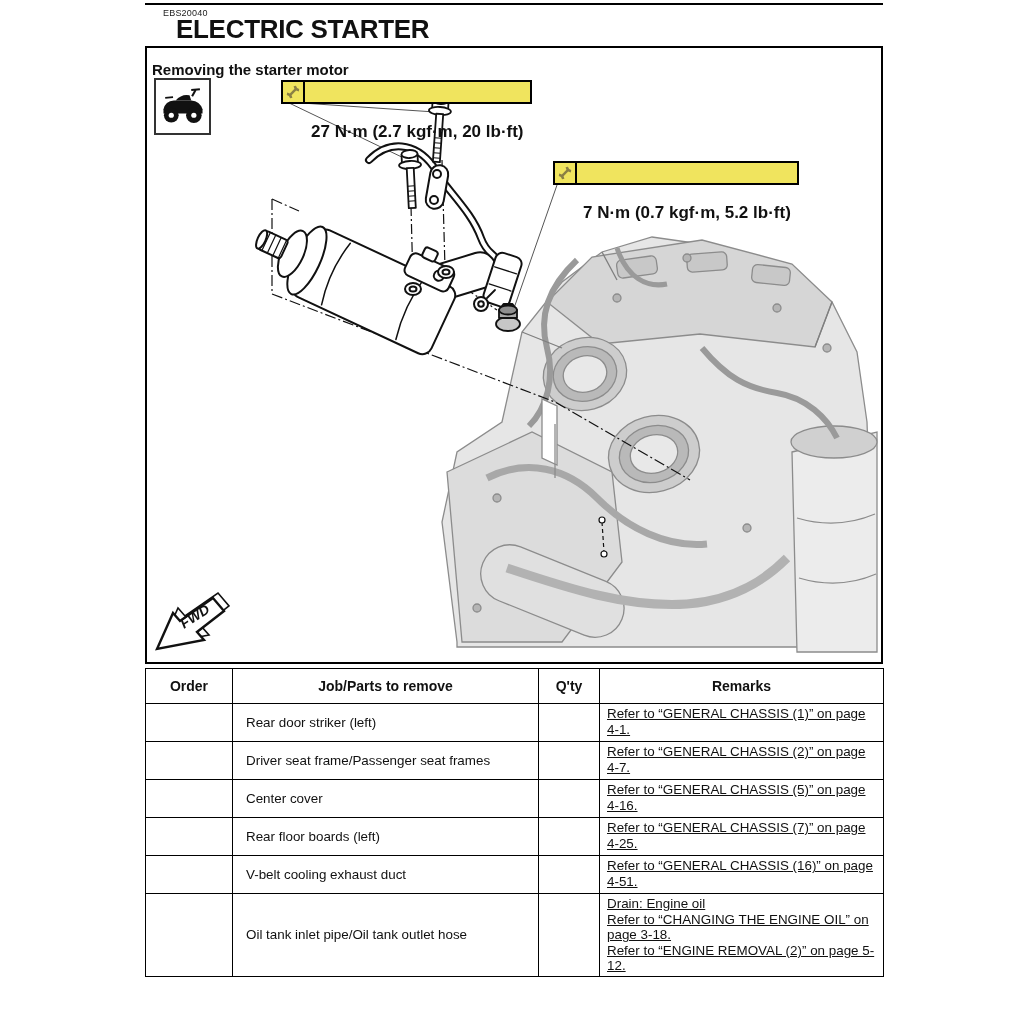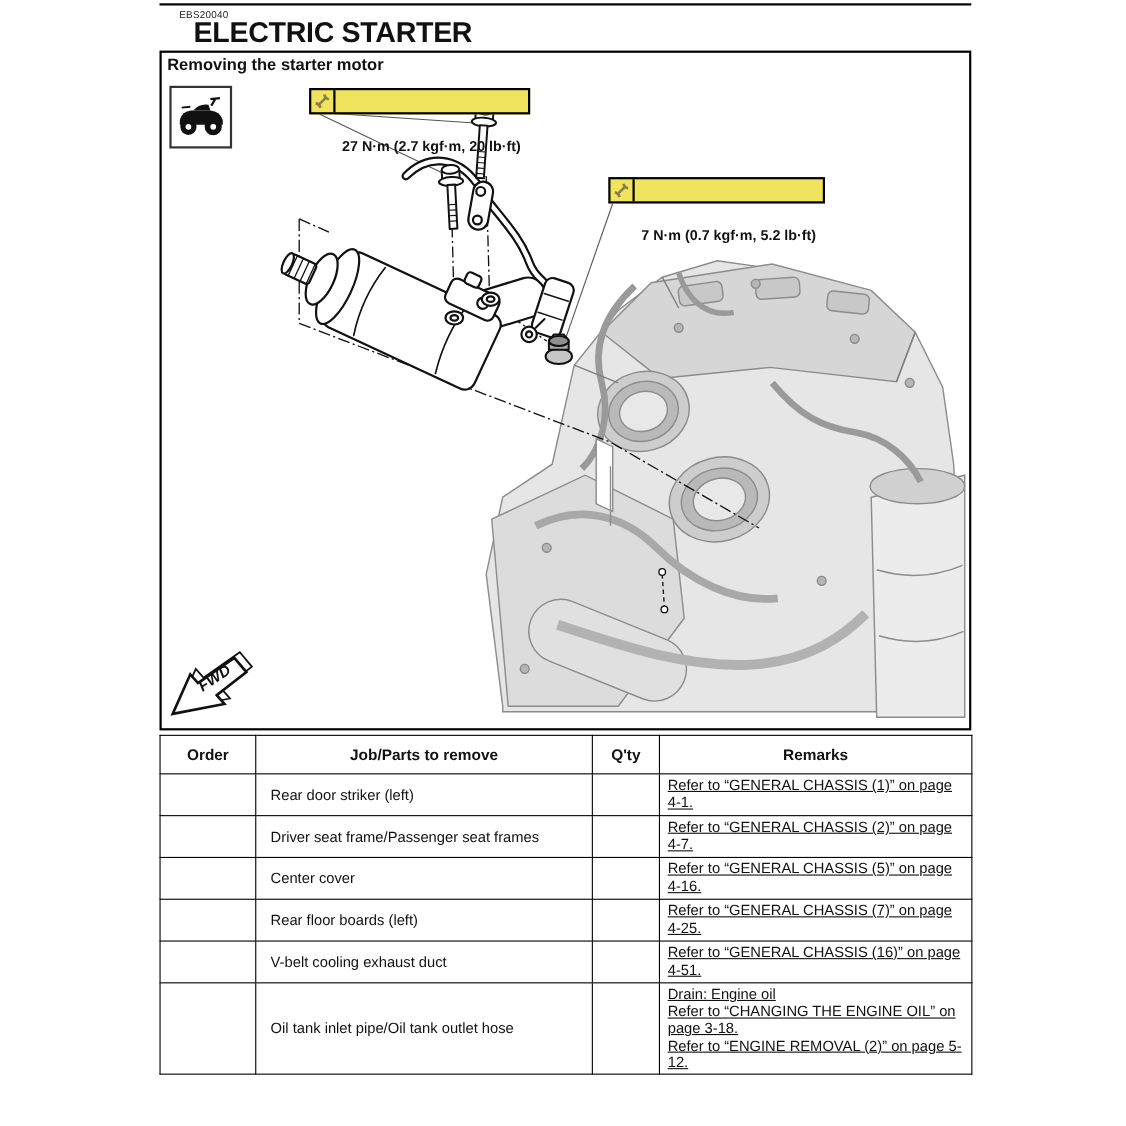--- a/index.html
+++ b/index.html
@@ -4,30 +4,30 @@
 <style>
   html,body{margin:0;padding:0;background:#ffffff;}
   body{width:1024px;height:1024px;font-family:"Liberation Sans",sans-serif;color:#111;}
   .page{position:relative;width:1024px;height:1024px;overflow:hidden;background:#fff;}
 
   .top-rule{position:absolute;left:145px;top:3px;width:738px;height:2px;background:#000;}
   .doc-code{position:absolute;left:147px;top:8px;font-size:9px;color:#222;letter-spacing:.2px;padding-left:16px;}
   .page-title{position:absolute;left:144px;top:14px;font-size:26px;font-weight:bold;letter-spacing:-.3px;margin-left:32px;}
 
   .figure-box{position:absolute;left:145px;top:46px;width:734px;height:614px;border:2px solid #000;background:#fff;}
-  .figure-caption{position:absolute;left:5px;top:3px;font-size:15px;font-weight:bold;z-index:5;}
+  .figure-caption{position:absolute;left:5px;top:13px;font-size:15px;font-weight:bold;z-index:5;}
   .vehicle-box{position:absolute;left:7px;top:30px;width:53px;height:53px;border:2px solid #333;
                display:flex;align-items:center;justify-content:center;background:#fff;z-index:5;}
 
   .diagram-svg{position:absolute;left:0;top:0;width:734px;height:614px;}
 
   .torque-label{position:absolute;display:flex;align-items:stretch;height:20px;border:2px solid #000;
                 background:var(--torque-label-bg,#f0e45e);z-index:6;}
   .torque-label .icon-cell{width:20px;border-right:2px solid #000;display:flex;align-items:center;justify-content:center;}
-  .torque-label .text-cell{padding:7px 6px 0 6px;font-size:13px;font-weight:bold;white-space:nowrap;display:flex;align-items:center;margin-top:43px;}
+  .torque-label .text-cell{padding:7px 6px 0 6px;font-size:17px;font-weight:bold;white-space:nowrap;display:flex;align-items:center;margin-top:43px;}
   #torque-1{left:134px;top:32px;}
   #torque-2{left:406px;top:113px;}
 
   .parts-table{position:absolute;left:145px;top:668px;width:738px;border-collapse:collapse;table-layout:fixed;background:#fff;}
   .parts-table th,.parts-table td{border:1.5px solid #000;overflow:hidden;}
   .parts-table th{font-size:14px;font-weight:bold;height:34px;text-align:center;padding:0;}
   .parts-table td{font-size:13.4px;height:33px;padding:0;}
   .col-order{width:87px;}
   .col-job{width:306px;padding-left:13px !important;}
   .col-qty{width:61px;}

